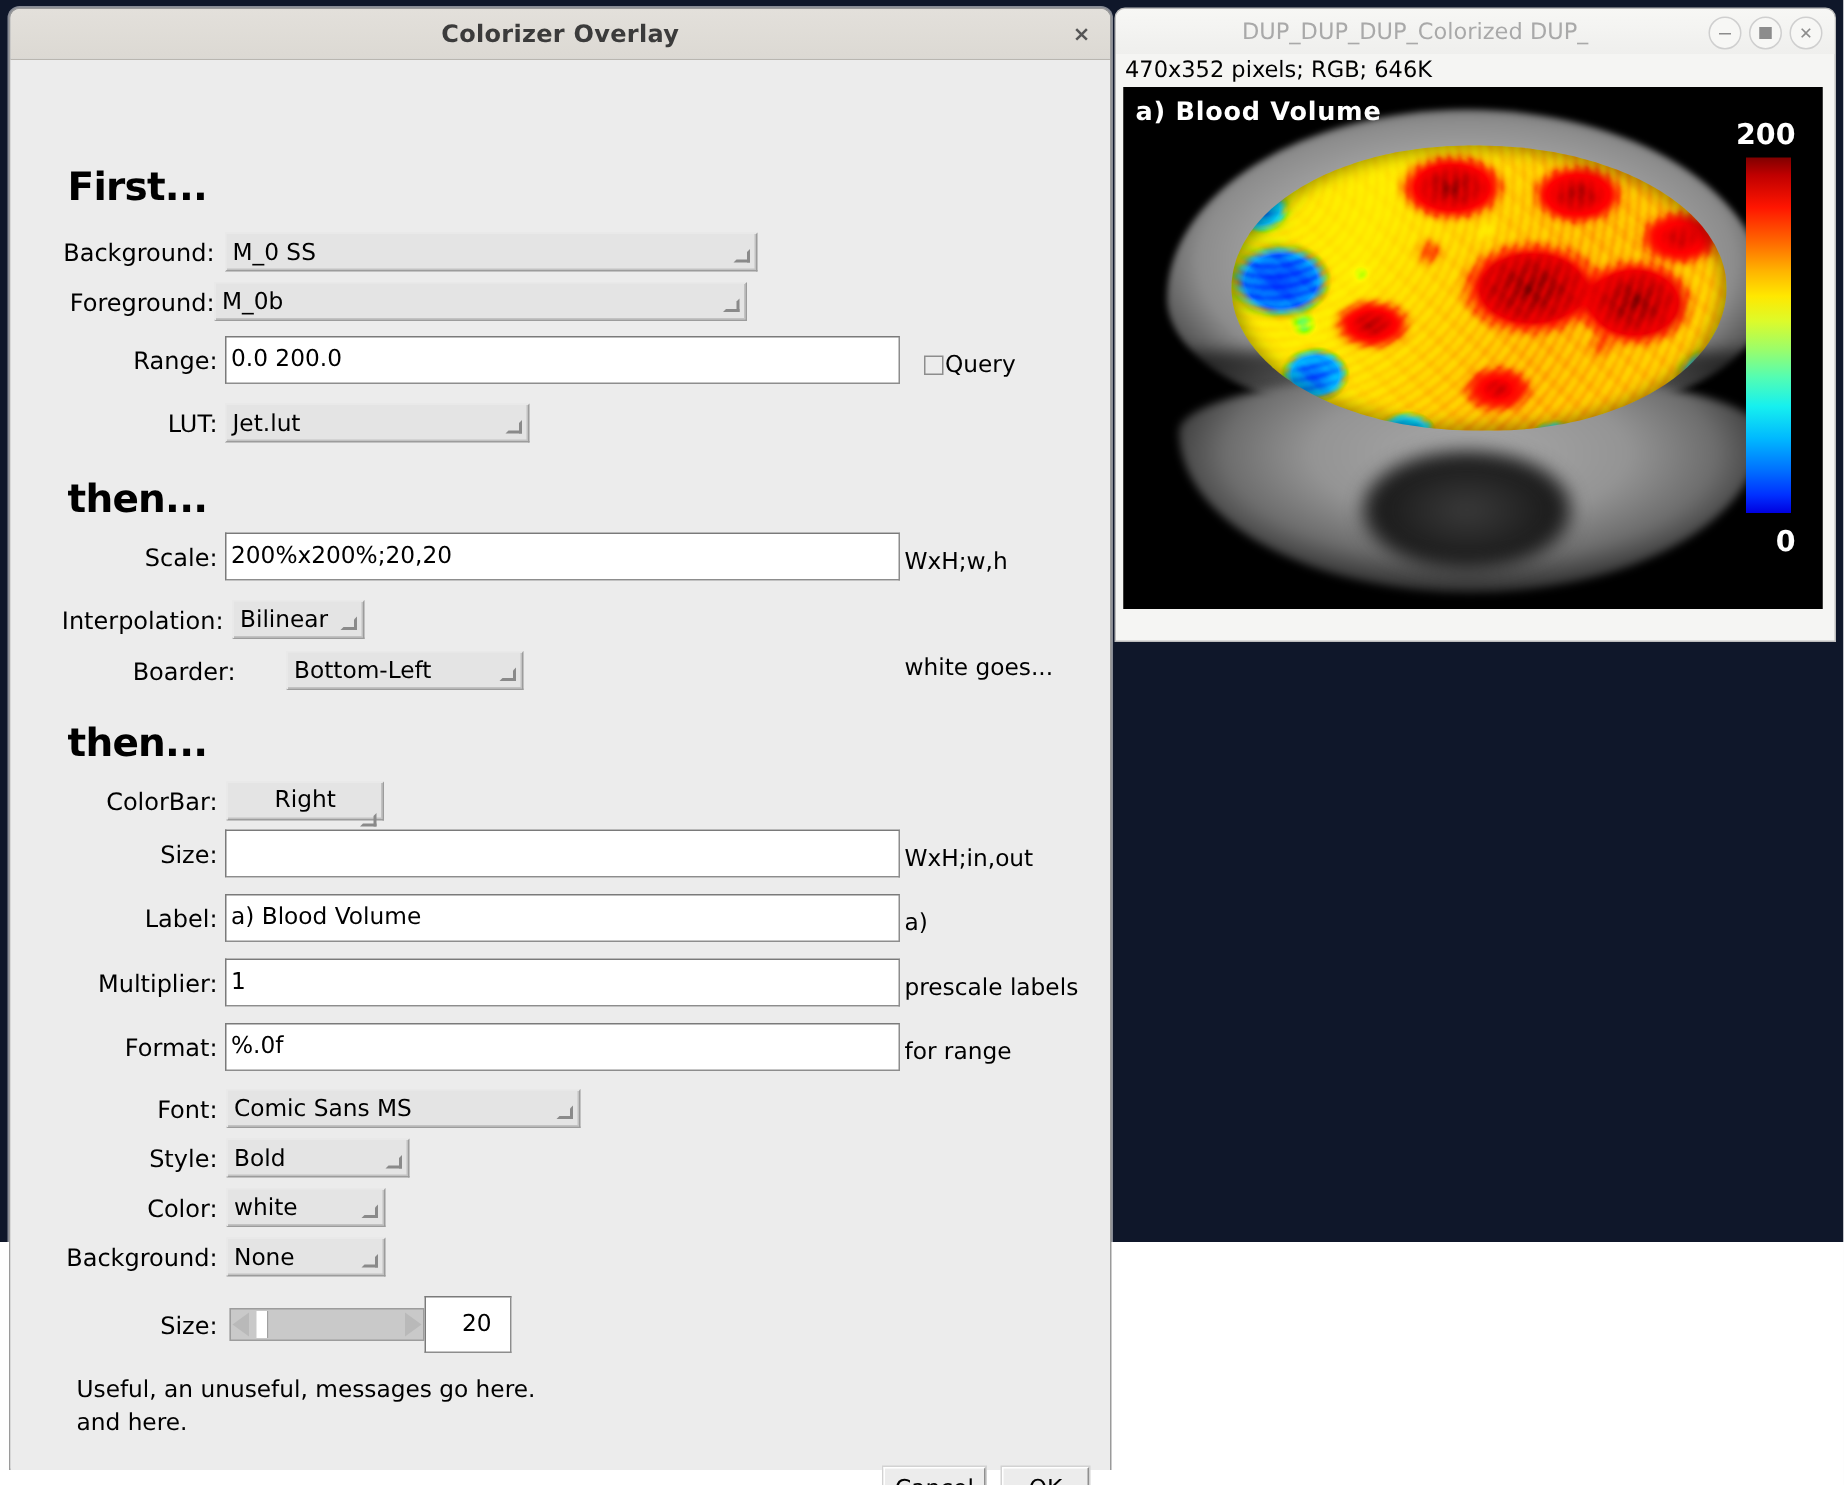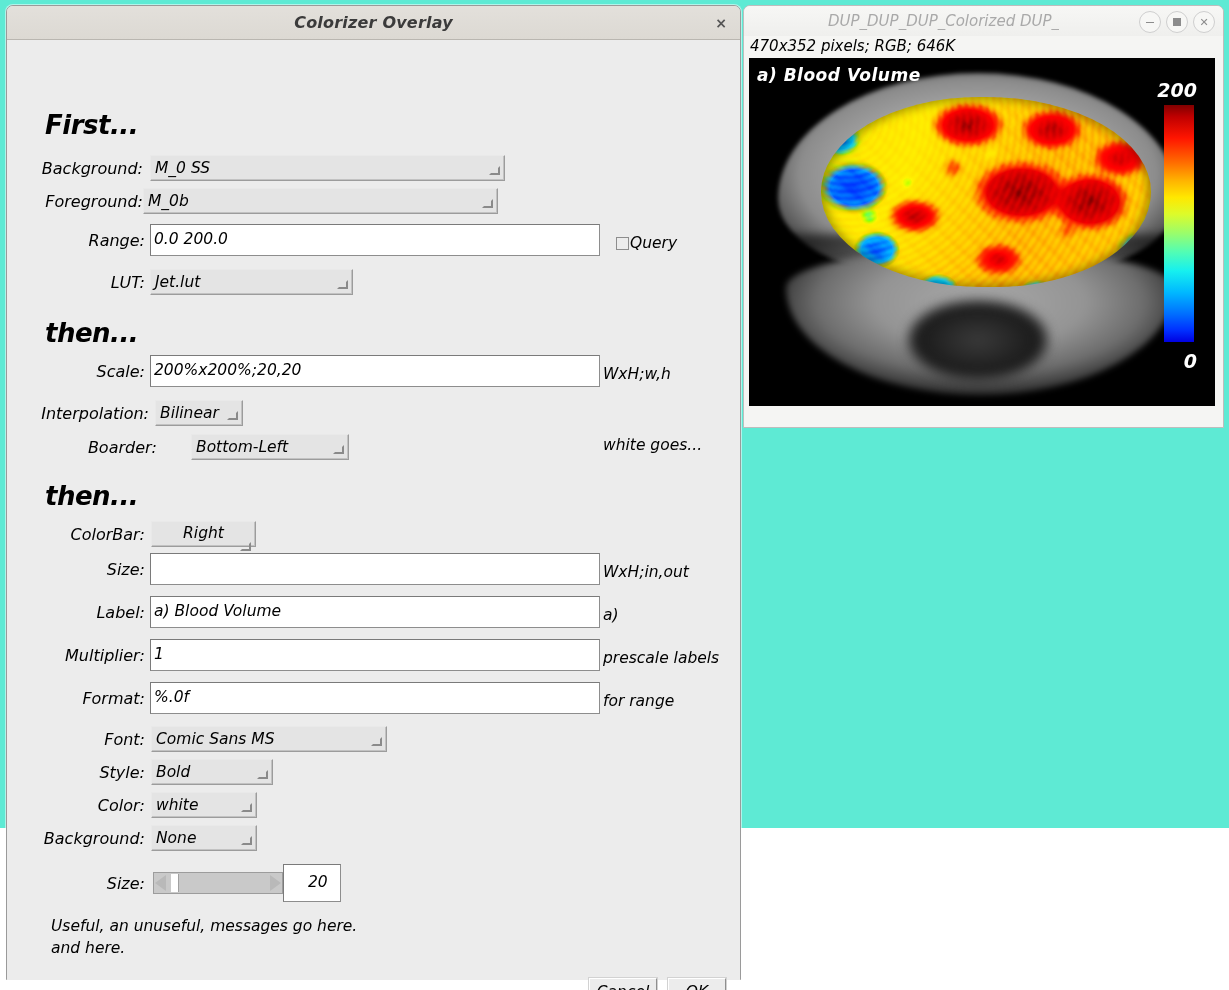--- a/index.html
+++ b/index.html
@@ -9,22 +9,21 @@
     width: 1229px;
     height: 990px;
     overflow: hidden;
     font-family: "DejaVu Sans", sans-serif;
   }
 
   .desktop {
     position: relative;
     width: 1229px;
     height: 828px;
-    background: #5eead4;
-    font-style: italic;
+    background: #0f172a;
   }
 
   
   .dialog-window {
     position: absolute;
     left: 6px;
     top: 5px;
     width: 735px;
     height: 975px;
     background: #ececec;

